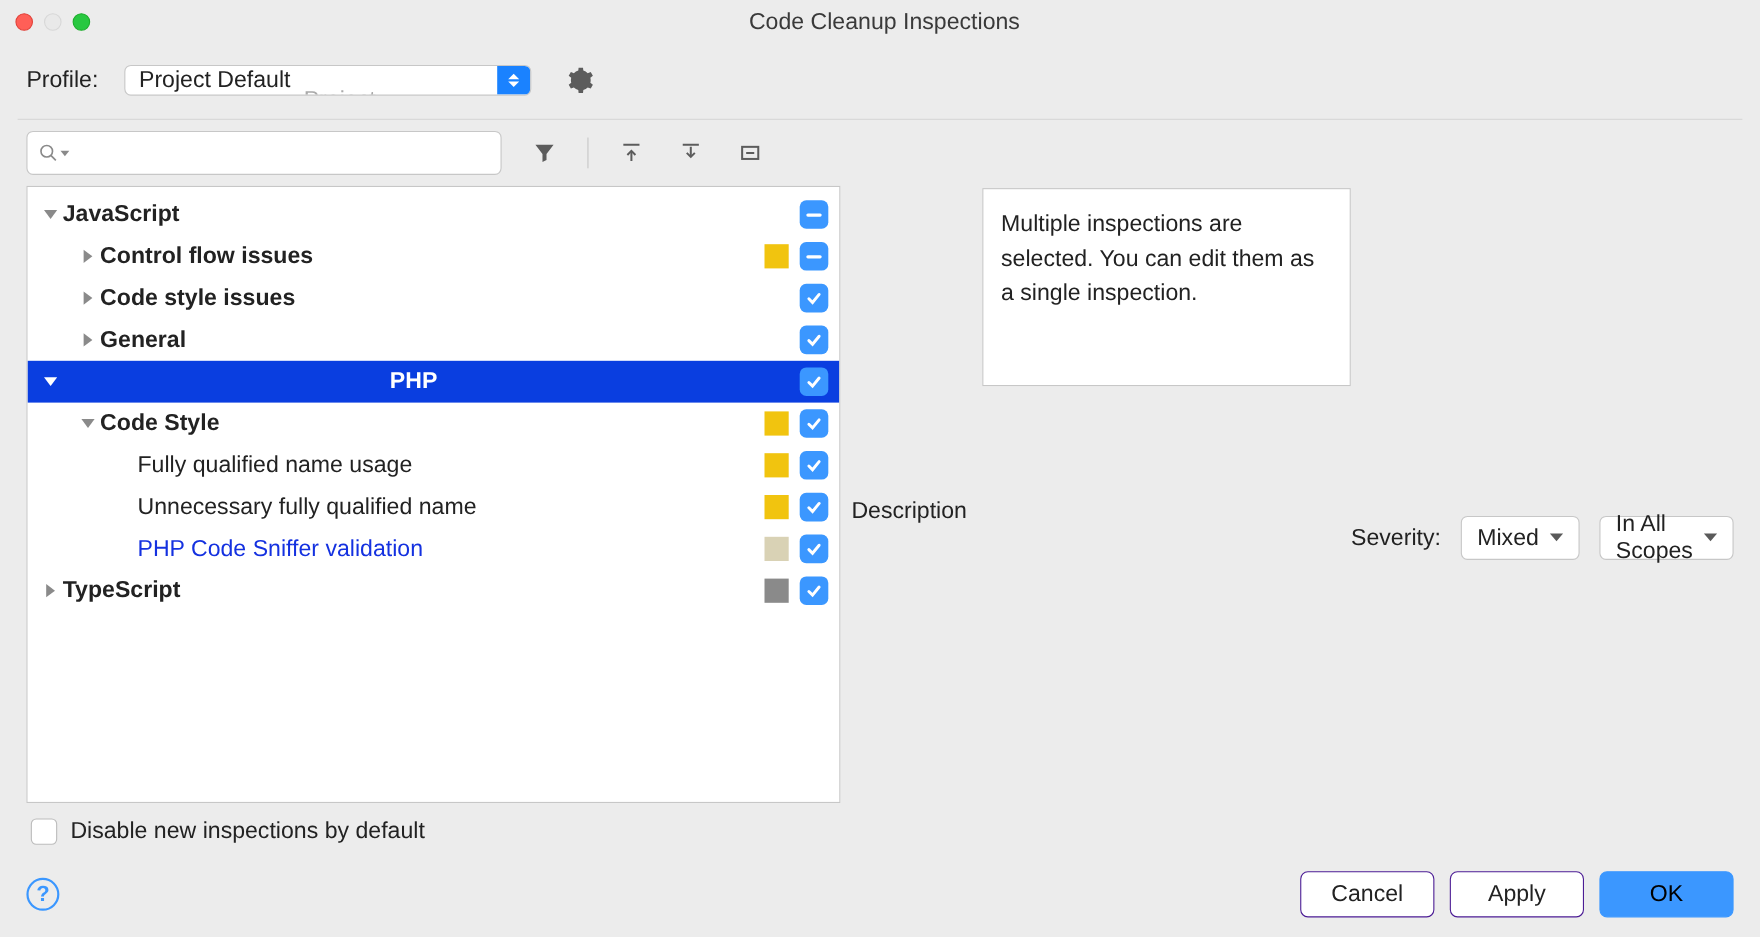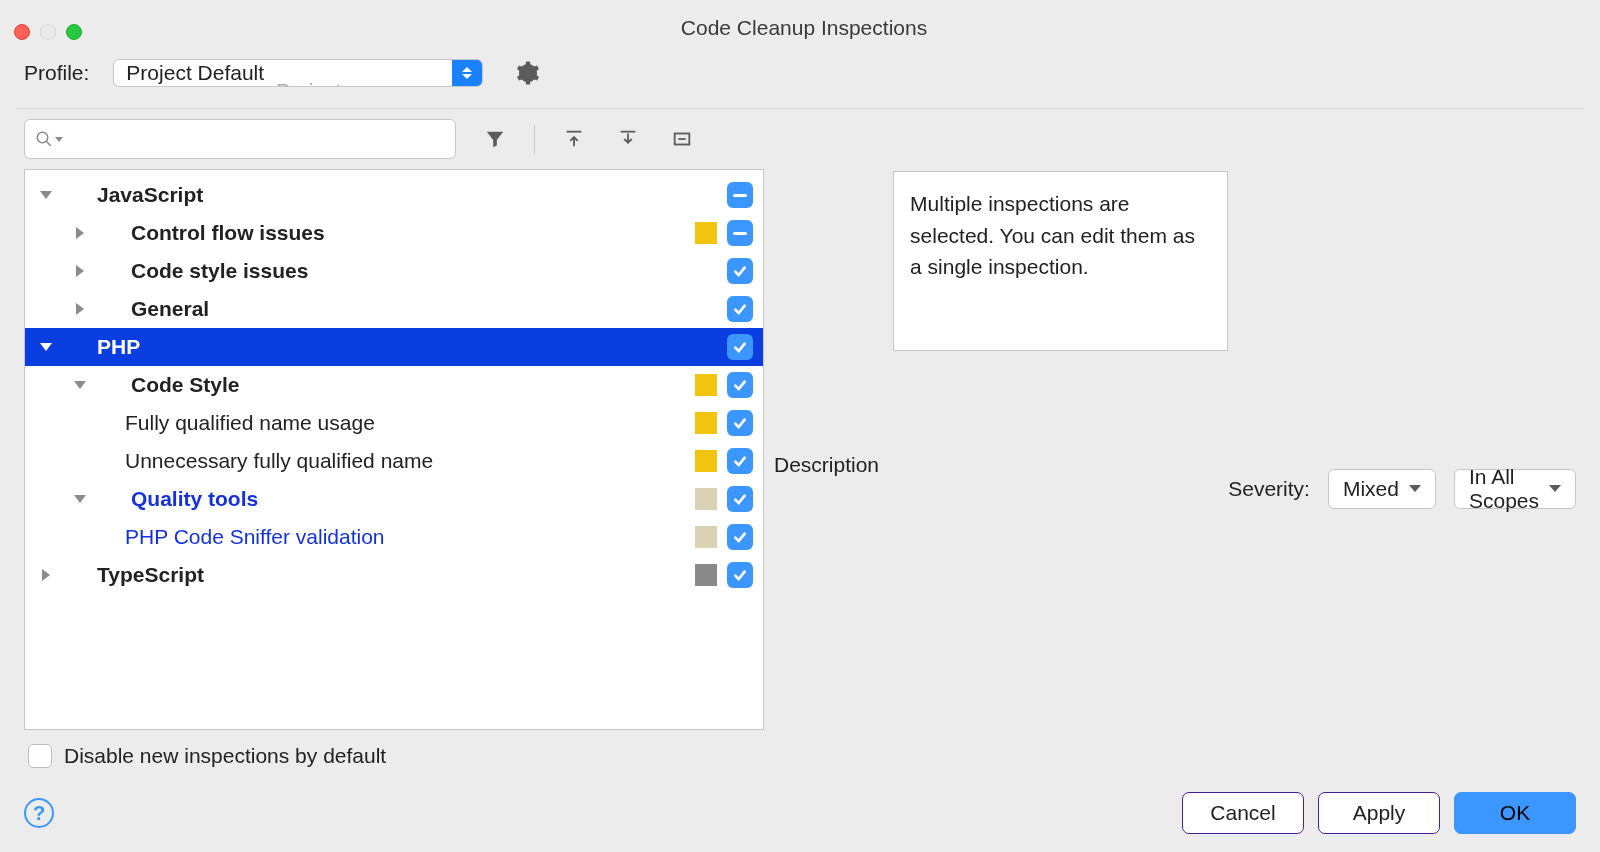--- a/index.html
+++ b/index.html
@@ -1,18 +1,18 @@
 <!DOCTYPE html>
 <html><head>
 <meta charset="utf-8">
 <style>
   * { box-sizing: border-box; }
   html, body { margin: 0; padding: 0; font-family: -apple-system, "Helvetica Neue", Arial, sans-serif; font-size: 21px; background: #ececec; color: #222; }
   .window { width: 1600px; height: 852px; display: flex; flex-direction: column; }
-  .titlebar { display: flex; align-items: flex-end; height: 40px; padding: 0 14px; }
+  .titlebar { display: flex; align-items: center; height: 40px; padding: 0 14px; }
   .traffic { display: flex; gap: 10px; }
   .dot { width: 16px; height: 16px; border-radius: 50%; }
   .dot.red { background: #ff5f57; border: 1px solid #e14038; }
   .dot.yellow { background: #e9e9e9; border: 1px solid #d7d7d7; }
   .dot.green { background: #28c840; border: 1px solid #1dad2b; }
   .title { flex: 1; text-align: center; font-size: 21px; color: #3a3a3a; padding-right: 60px; }
   .profile-row { display: flex; align-items: center; gap: 24px; padding: 18px 24px 20px; }
   .profile-label { color: #222; }
   .profile-select { display: flex; align-items: center; height: 28px; background: #fff; border: 1px solid #c7c7c7; border-radius: 6px; overflow: hidden; width: 370px; }
   .profile-select .val { padding: 0 12px; white-space: nowrap; }
@@ -30,23 +30,23 @@
   .icon-btn { width: 30px; height: 30px; display: flex; align-items: center; justify-content: center; color: #5c5c5c; cursor: pointer; }
   .vsep { width: 1px; height: 28px; background: #c5c5c5; }
   .body { display: flex; flex: 1; padding: 0 24px; gap: 10px; min-height: 0; }
   .tree-pane { flex: 0 0 740px; display: flex; flex-direction: column; }
   .tree { background: #fff; border: 1px solid #c7c7c7; flex: 1; overflow: auto; padding-top: 6px; }
   .row { display: flex; align-items: center; height: 38px; padding-right: 10px; cursor: default; }
   .row .toggle { width: 22px; display: flex; justify-content: center; color: #8a8a8a; }
   .row .toggle.expanded div { width: 0; height: 0; border-left: 6px solid transparent; border-right: 6px solid transparent; border-top: 8px solid currentColor; }
   .row .toggle.collapsed div { width: 0; height: 0; border-top: 6px solid transparent; border-bottom: 6px solid transparent; border-left: 8px solid currentColor; }
   .row .label { flex: 1; white-space: nowrap; overflow: hidden; text-overflow: ellipsis; }
-  .row .bold { font-weight: 700; margin-left: 40px; }
+  .row .bold { font-weight: 700; }
   .row .blue-text { color: #1431e0; }
-  .row.selected { background: #0a3ee0; color: #fff; }
+  .row.selected { background: #0a3ee0; color: #fff; text-align: center; }
   .row.selected .toggle { color: #fff; }
   .indent { display: inline-block; }
   .swatch { width: 22px; height: 22px; margin-right: 10px; }
   .swatch.none { background: transparent; }
   .swatch.yellow { background: #f1c40f; }
   .swatch.tan { background: #d9d2b5; }
   .swatch.grey { background: #8a8a8a; }
   .check { width: 26px; height: 26px; border-radius: 6px; display: flex; align-items: center; justify-content: center; }
   .check.checked { background: #3b97ff; }
   .check.mixed { background: #3b97ff; }
@@ -229,33 +229,20 @@
             <span class="toggle "></span>
             <span class="label">Unnecessary fully qualified name</span>
             <span class="swatch yellow"></span>
             <span class="check checked">
               <svg width="16" height="16" viewBox="0 0 24 24" fill="none" stroke="currentColor" stroke-width="4" stroke-linecap="round">
                 <polyline points="5,13 10,18 19,7"></polyline>
               </svg>
             </span>
           </div>
           <div class="row">
-            <span class="indent" style="width: 44px;"></span>
-            <span class="toggle expanded">
-              <div></div>
-            </span>
-            <span class="label bold blue-text">Quality tools</span>
-            <span class="swatch tan"></span>
-            <span class="check checked">
-              <svg width="16" height="16" viewBox="0 0 24 24" fill="none" stroke="currentColor" stroke-width="4" stroke-linecap="round">
-                <polyline points="5,13 10,18 19,7"></polyline>
-              </svg>
-            </span>
-          </div>
-          <div class="row">
             <span class="indent" style="width: 78px;"></span>
             <span class="toggle "></span>
             <span class="label blue-text">PHP Code Sniffer validation</span>
             <span class="swatch tan"></span>
             <span class="check checked">
               <svg width="16" height="16" viewBox="0 0 24 24" fill="none" stroke="currentColor" stroke-width="4" stroke-linecap="round">
                 <polyline points="5,13 10,18 19,7"></polyline>
               </svg>
             </span>
           </div>

